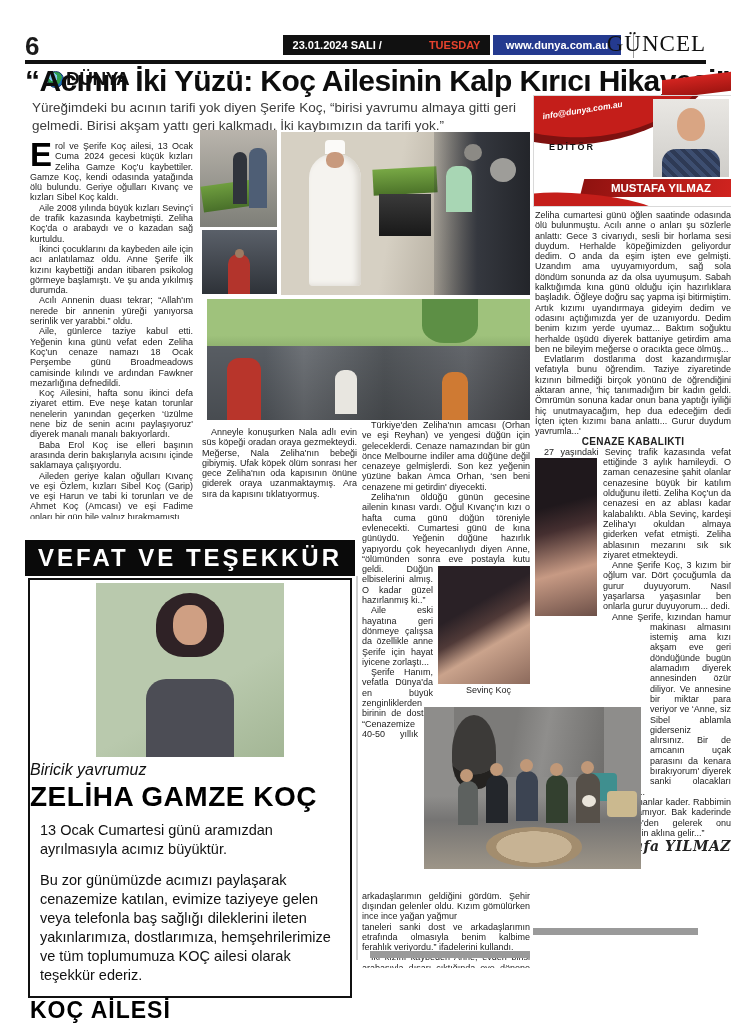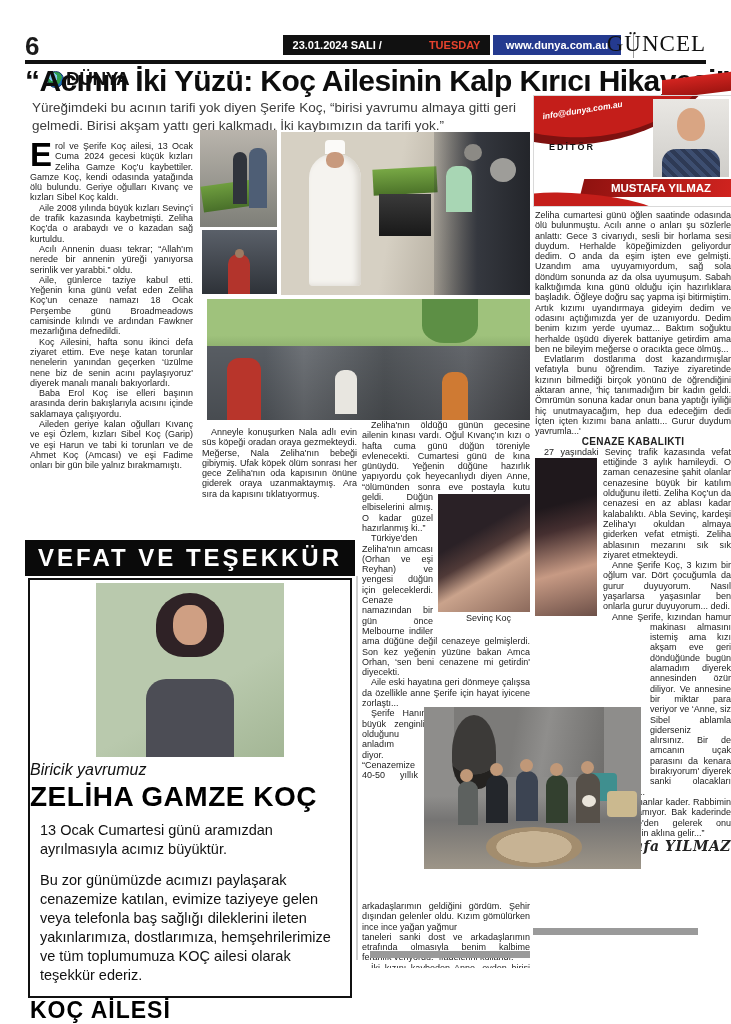--- a/index.html
+++ b/index.html
@@ -177,37 +177,38 @@
   <div class="cm-tree"></div>
   <div class="cm-crowd"></div>
   <div class="cm-red"></div>
   <div class="cm-orange"></div>
   <div class="cm-white"></div>
 </div>
 
 <div class="abs bodycol col1">
   <p class="ni"><span class="dropcap">E</span><span>rol ve Şerife Koç ailesi, 13 Ocak Cuma 2024 gecesi küçük kızları Zeliha Gamze Koç'u kaybettiler. Gamze Koç, kendi odasında yatağında ölü bulundu. Geriye oğulları Kıvanç ve kızları Sibel Koç kaldı.</span></p>
   <p>Aile 2008 yılında büyük kızları Sevinç'i de trafik kazasında kaybetmişti. Zeliha Koç'da o arabaydı ve o kazadan sağ kurtuldu.</p>
+  <p>İkinci çocuklarını da kaybeden aile için acı anlatılamaz oldu. Anne Şerife ilk kızını kaybettiği andan itibaren psikolog görmeye başlamıştı. Ve şu anda yıkılmış durumda.</p>
   <p>Acılı Annenin duası tekrar; “Allah'ım nerede bir annenin yüreği yanıyorsa serinlik ver yarabbi.” oldu.</p>
   <p>Aile, günlerce taziye kabul etti. Yeğenin kına günü vefat eden Zeliha Koç'un cenaze namazı 18 Ocak Perşembe günü Broadmeadows camisinde kılındı ve ardından Fawkner mezarlığına defnedildi.</p>
   <p>Koç Ailesini, hafta sonu ikinci defa ziyaret ettim. Eve neşe katan torunlar nenelerin yanından geçerken ‘üzülme nene biz de senin acını paylaşıyoruz' diyerek manalı manalı bakıyorlardı.</p>
   <p>Baba Erol Koç ise elleri başının arasında derin bakışlarıyla acısını içinde saklamaya çalışıyordu.</p>
   <p>Aileden geriye kalan oğulları Kıvanç ve eşi Özlem, kızları Sibel Koç (Garip) ve eşi Harun ve tabi ki torunları ve de Ahmet Koç (Amcası) ve eşi Fadime onları bir gün bile yalnız bırakmamıştı.</p>
 </div>
 
 <div class="abs bodycol nala-caption">
   <p>Anneyle konuşurken Nala adlı evin süs köpeği oradan oraya gezmekteydi. Meğerse, Nala Zeliha'nın bebeği gibiymiş. Ufak köpek ölüm sonrası her gece Zeliha'nın oda kapısının önüne giderek oraya uzanmaktaymış. Ara sıra da kapısını tıklatıyormuş.</p>
 </div>
 
 <div class="abs bodycol col3">
+  <p>Türkiye'den Zeliha'nın amcası (Orhan ve eşi Reyhan) ve yengesi düğün için geleceklerdi. Cenaze namazından bir gün önce Melbourne indiler ama düğüne değil cenazeye gelmişlerdi. Son kez yeğenin yüzüne bakan Amca Orhan, ‘sen beni cenazene mi getirdin' diyecekti.</p>
   <p><span>Zeliha'nın öldüğü günün gecesine ailenin kınası vardı. Oğul Kıvanç'ın kızı o hafta cuma günü düğün töreniyle evlenecekti. Cumartesi günü de kına günüydü. Yeğenin düğüne hazırlık yapıyordu çok heyecanlıydı diyen Anne, “ölümünden sonra eve postayla kutu</span><span class="fl-r sevinc-block">
         <span class="sevinc-photo" style="display:block"></span>
         <span class="sevinc-cap" style="display:block">Sevinç Koç</span>
       </span> <span>geldi. Düğün elbiselerini almış. O kadar güzel hazırlanmış ki..”</span></p>
-  <p>Türkiye'den Zeliha'nın amcası (Orhan ve eşi Reyhan) ve yengesi düğün için geleceklerdi. Cenaze namazından bir gün önce Melbourne indiler ama düğüne değil cenazeye gelmişlerdi. Son kez yeğenin yüzüne bakan Amca Orhan, ‘sen beni cenazene mi getirdin' diyecekti.</p>
   <p>Aile eski hayatına geri dönmeye çalışsa da özellikle anne Şerife için hayat iyicene zorlaştı...</p>
   <p><span>Şerife Hanım, vefatla Dünya'da en büyük zenginliklerden birinin de dost</span><span class="fl-r spacer-fam-r"></span> <span>olduğunu anladım diyor. “Cenazemize 40-50 yıllık arkadaşlarımın geldiğini gördüm. Şehir dışından gelenler oldu. Kızım gömülürken ince ince yağan yağmur</span></p>
   <p class="ni">taneleri sanki dost ve arkadaşlarımın etrafında olmasıyla benim kalbime ferahlık veriyordu.” ifadelerini kullandı.</p>
   <p>İki kızını kaybeden Anne, evden birisi arabasıyla dışarı çıktığında eve dönene kadar içim rahat etmezdi şimdi ise evde kimse uyursa nefesini kontrol etmek istiyorum, demekte.</p>
 
 </div>
 
 <div class="abs bodycol col4">
   <p class="ni">Zeliha cumartesi günü öğlen saatinde odasında ölü bulunmuştu. Acılı anne o anları şu sözlerle anlattı: Gece 3 civarıydı, sesli bir horlama sesi duydum. Herhalde köpeğimizden geliyordur dedim. O anda da eşim işten eve gelmişti. Uzandım ama uyuyamıyordum, sağ sola döndüm sonunda az da olsa uyumuşum. Sabah kalktığımda kına günü olduğu için hazırlıklara başladık. Öğleye doğru saç yapma işi bitirmiştim. Artık kızımı uyandırmaya gideyim dedim ve odasını açtığımızda yer de uzanıyordu. Dedim benim kızım yerde uyumaz... Baktım soğuktu herhalde üşüdü diyerek battaniye getirdim ama ben ne bileyim meğerse o oracıkta gece ölmüş...</p>
   <p>Evlatlarım dostlarıma dost kazandırmışlar vefatıyla bunu öğrendim. Taziye ziyaretinde kızının bilmediği birçok yönünü de öğrendiğini aktaran anne, ‘hiç tanımadığım bir kadın geldi. Ömrümün sonuna kadar onun bana yaptığı iyiliği hiç unutmayacağım, hep dua edeceğim dedi İçten içten kızımı bana anlattı... Gurur duydum yavrumla...'</p>

